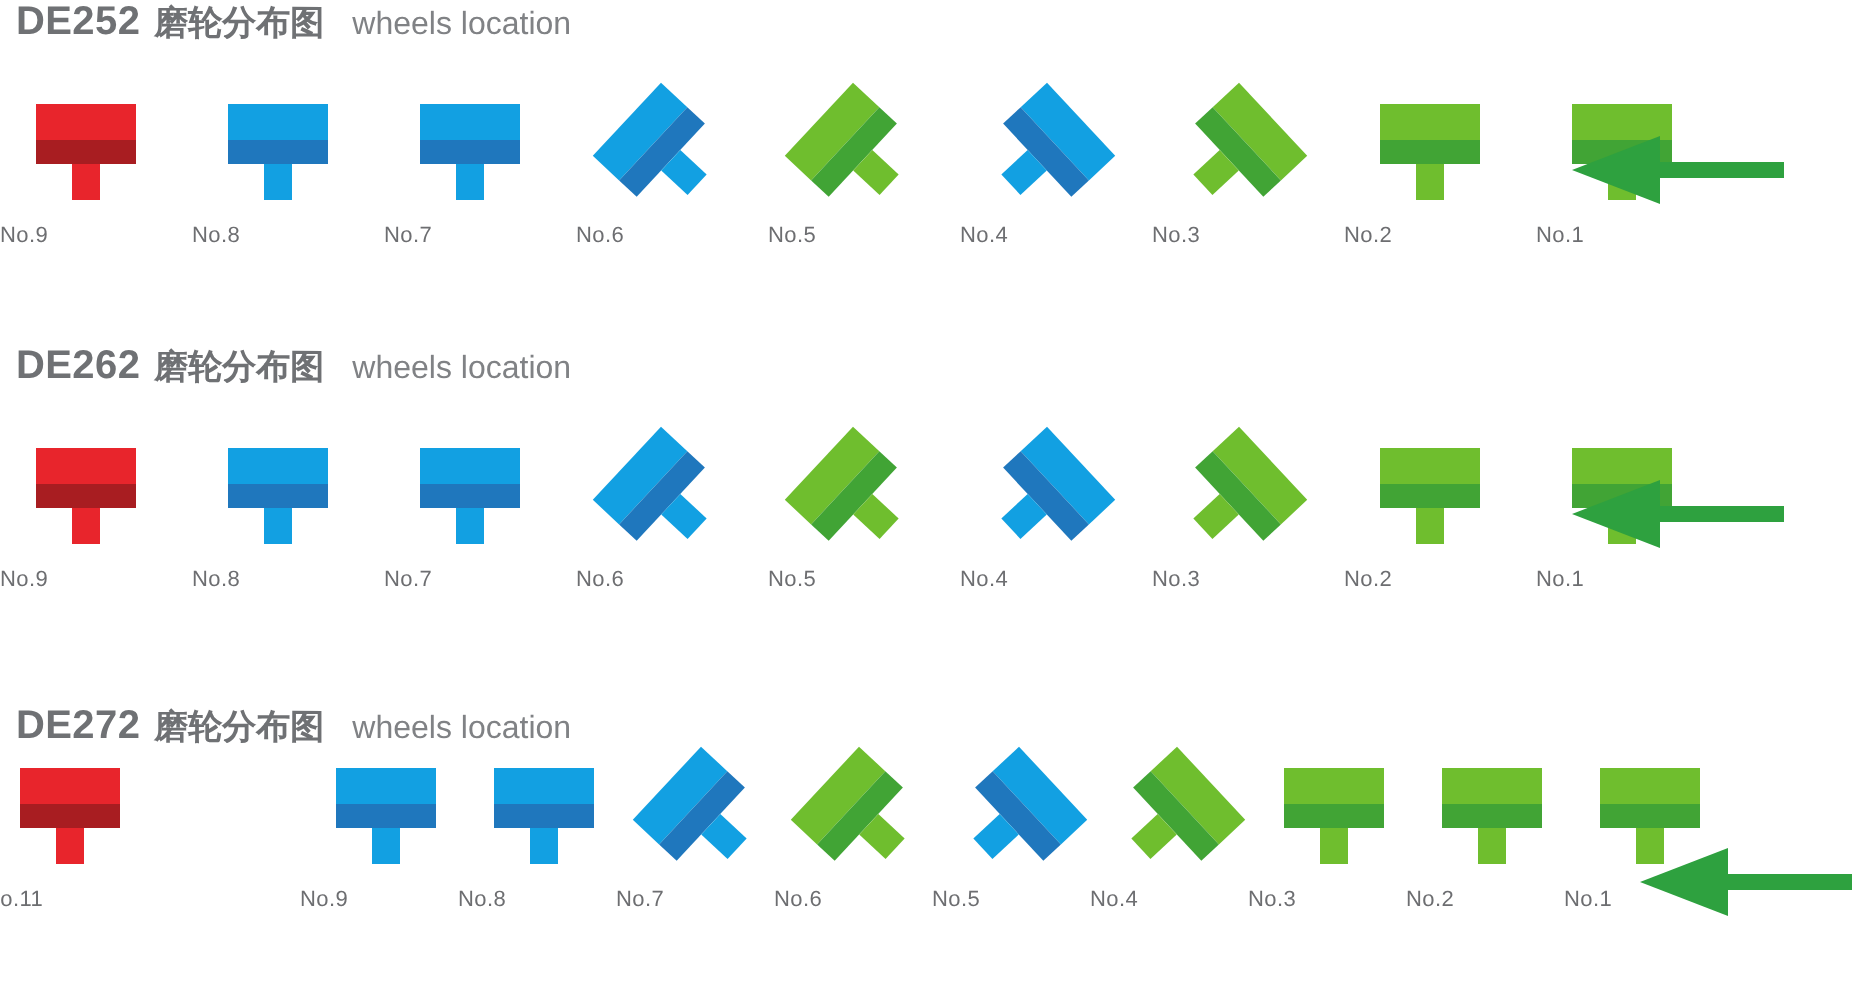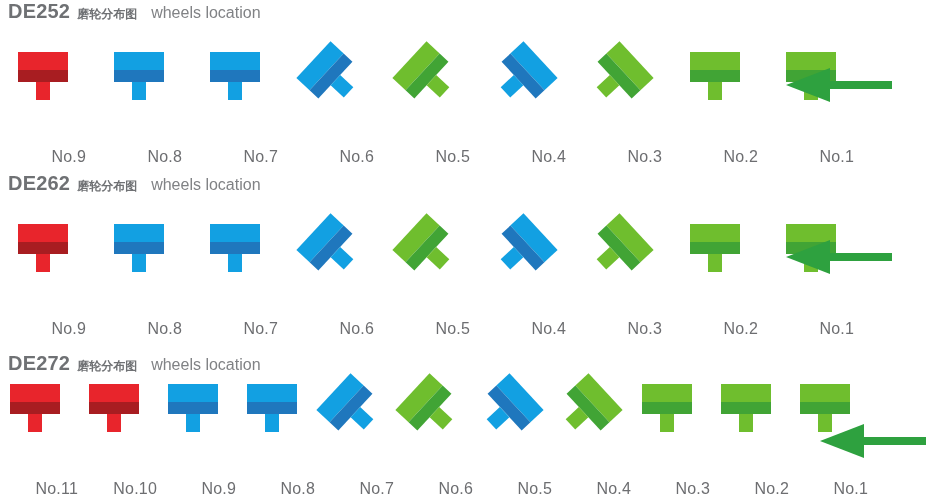--- a/index.html
+++ b/index.html
@@ -35,21 +35,21 @@
     display: flex;
     align-items: baseline;
   }
   .hdr-model {
     font-size: 20px;
     font-weight: bold;
     color: #6f7174;
     letter-spacing: 0.2px;
   }
   .hdr-cn {
-    font-size: 12px;
+    font-size: 17px;
     font-weight: bold;
     color: #6f7174;
     margin-left: 7px;
     font-family: "DejaVu Sans", "Liberation Sans", sans-serif;
   }
   .hdr-en {
     font-size: 16px;
     font-weight: normal;
     color: #808285;
     margin-left: 14px;
@@ -71,25 +71,24 @@
   .wheel-art {
     position: relative;
     width: 86px;
     height: 72px;
   }
   .wheel-label {
     position: absolute;
     top: 72px;
     left: 0;
     width: 86px;
-    text-align: right;
-    font-size: 16px;
+    text-align: left;
+    font-size: 11px;
     color: #6d6e71;
     letter-spacing: 0.2px;
-    margin-top: 36px;
   }
 
   
   .tee {
     position: absolute;
     left: 50%;
     top: 50%;
     width: 50px;
     height: 48px;
     margin-left: -25px;
@@ -376,30 +375,20 @@
         <div class="wheel-cell" style="left: -8px;">
           <div class="wheel-art">
             <div class="tee c-red" style="transform: rotate(0deg);">
               <div class="bar-top"></div>
               <div class="bar-bot"></div>
               <div class="stem"></div>
             </div>
           </div>
           <div class="wheel-label">No.11</div>
         </div>
-        <div class="wheel-cell" style="left: 71px;">
-          <div class="wheel-art">
-            <div class="tee c-red" style="transform: rotate(0deg);">
-              <div class="bar-top"></div>
-              <div class="bar-bot"></div>
-              <div class="stem"></div>
-            </div>
-          </div>
-          <div class="wheel-label">No.10</div>
-        </div>
         <div class="wheel-cell" style="left: 150px;">
           <div class="wheel-art">
             <div class="tee c-blue" style="transform: rotate(0deg);">
               <div class="bar-top"></div>
               <div class="bar-bot"></div>
               <div class="stem"></div>
             </div>
           </div>
           <div class="wheel-label">No.9</div>
         </div>

